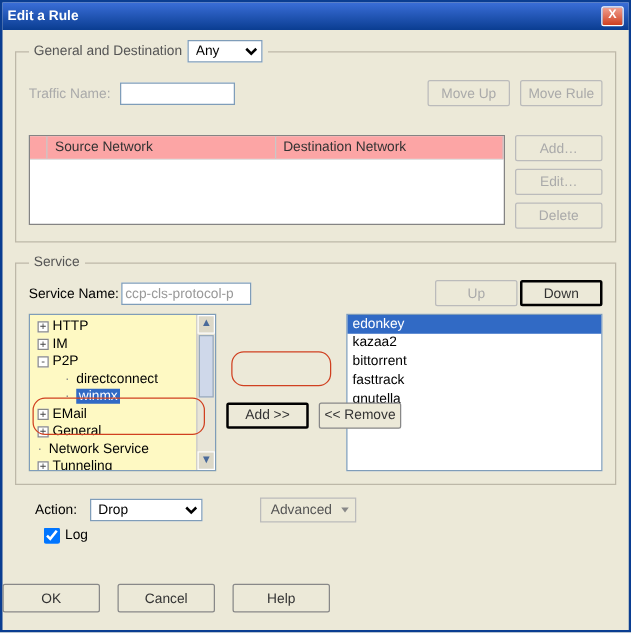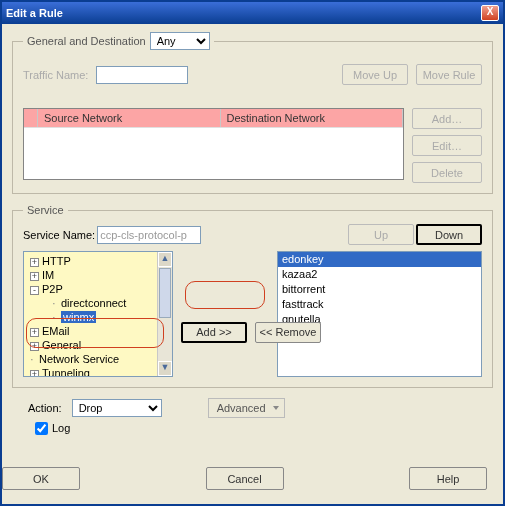--- a/index.html
+++ b/index.html
@@ -44,21 +44,21 @@
 .scrollbar .thumb{position:absolute;left:1px;right:1px;top:16px;height:50px;background:#cfd8ea;border:1px solid #9ab}
 .midbtns{display:flex;flex-direction:row;gap:8px;padding-top:36px;width:88px;align-items:center;position:relative}
 .ring2{left:4px;top:30px;width:80px;height:28px}
 .listbox{flex:1;height:126px;border:1px solid #7f9db9;background:#fff}
 .listbox div{padding:1px 4px;line-height:13px}
 .listbox .sel{background:#316ac5;color:#fff}
 .actionrow{display:flex;align-items:center;gap:10px;margin:6px 0 4px 16px}
 .logrow{margin-left:23px;display:flex;align-items:flex-start;gap:4px}
 .advbtn{background:#ece9d8;border:1px solid #bbb;padding:2px 18px 2px 8px;position:relative;color:#555;height:20px}
 .advbtn::after{content:'';position:absolute;right:5px;top:7px;border-left:3px solid transparent;border-right:3px solid transparent;border-top:4px solid #888}
-.dlgbtns{position:absolute;bottom:14px;left:0;right:16px;display:flex;justify-content:space-between;gap:14px}
+.dlgbtns{position:absolute;bottom:14px;left:0;right:16px;display:flex;justify-content:flex-start;gap:14px}
 .dlgbtns .btn{min-width:78px;height:23px}
 </style>
 </head>
 <body>
 
 <div class="window">
   <div class="titlebar">
     <span class="title">Edit a Rule</span>
     <div class="closebtn">X</div>
   </div>

